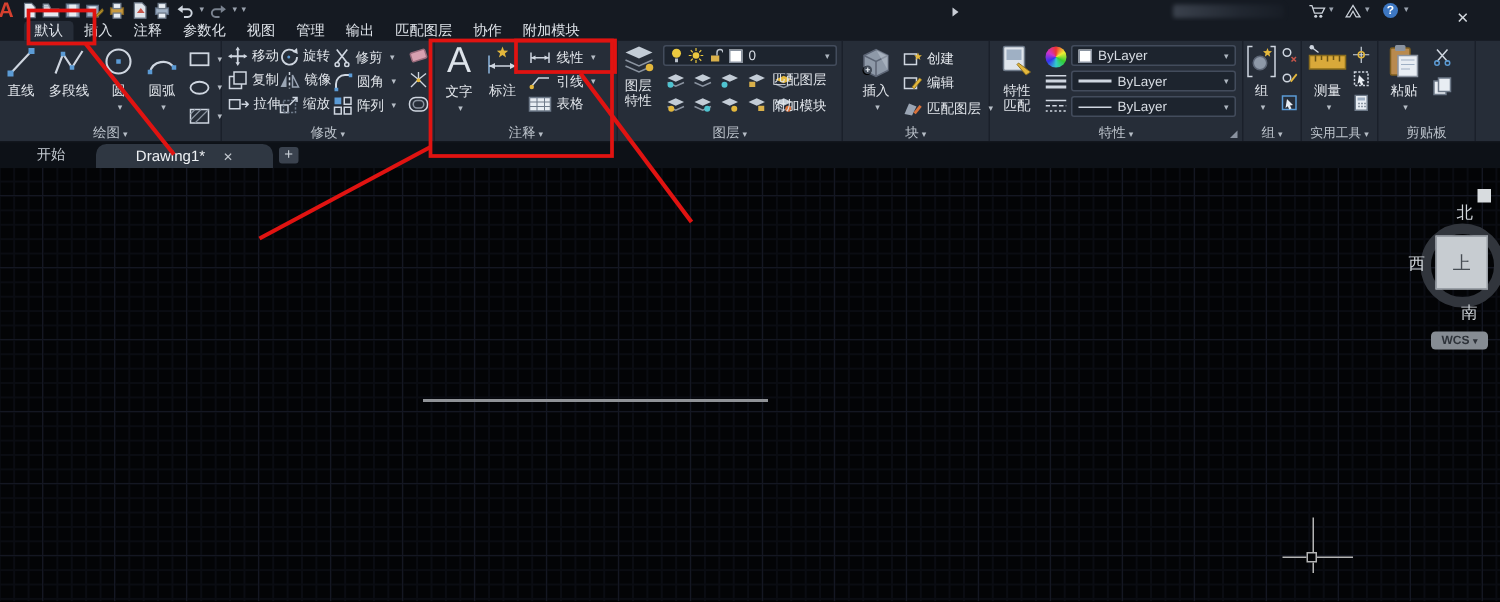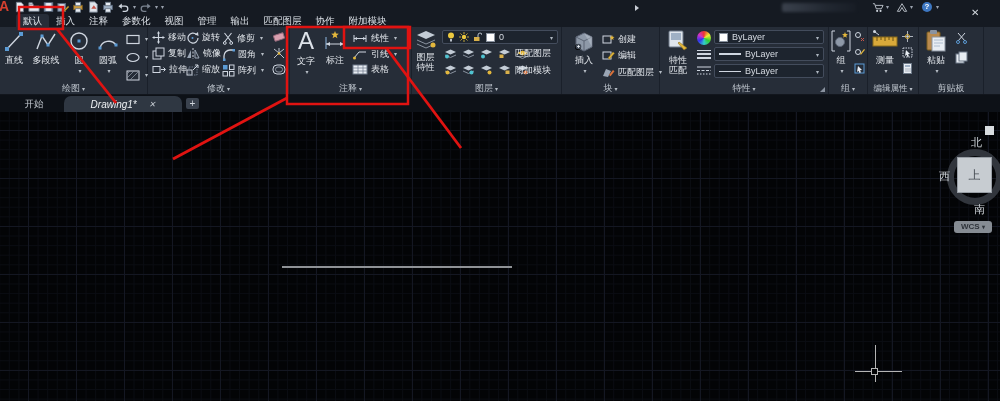--- a/index.html
+++ b/index.html
@@ -43,21 +43,21 @@
   .field .grow{flex:1;}
   .fcaret{font-size:6px;color:#aeb6c0;}
   .sw{width:9px;height:9px;background:#fff;border:1px solid #8a93a0;box-sizing:border-box;flex:none;}
   .lnsw{width:22px;height:2px;background:#cfd6e0;flex:none;}
   .launcher{position:absolute;right:3px;bottom:2px;width:0;height:0;
             border-left:5px solid transparent;border-bottom:5px solid #8a93a0;}
   
   .filetabs{left:0;top:95px;width:1000px;height:17px;background:#0d1117;}
   .ftab-start{left:8px;top:0;width:52px;height:17px;text-align:center;font-size:9.5px;line-height:17px;color:#c6ccd3;}
   .ftab-active{left:64px;top:1px;width:118px;height:16px;background:#2f3742;border-radius:7px 7px 0 0;
-               display:flex;align-items:center;justify-content:center;gap:12px;font-size:10px;color:#eef1f4;font-style:italic;}
+               display:flex;align-items:center;justify-content:center;gap:12px;font-size:10px;color:#eef1f4;}
   .ftab-close{font-size:8px;color:#c2c8cf;}
   .ftab-new{left:186px;top:3px;width:13px;height:11px;background:#3a424e;border-radius:2px;color:#cfd5dc;
             font-size:10px;line-height:11px;text-align:center;}
   
   .canvas{left:0;top:112px;width:1000px;height:289px;background-color:#030406;
     background-image:
       linear-gradient(#141722 1px,transparent 1px),linear-gradient(90deg,#141722 1px,transparent 1px),
       linear-gradient(#0a0c12 1px,transparent 1px),linear-gradient(90deg,#0a0c12 1px,transparent 1px);
     background-size:48px 48px,48px 48px,9.6px 9.6px,9.6px 9.6px;
     background-position:28px 18px,28px 18px,28px 18px,28px 18px;}
@@ -560,21 +560,21 @@
         <svg width="11" height="11" viewBox="0 0 11 11">
             <rect x="1" y="1" width="9" height="9" fill="none" stroke="#cfd6e0" stroke-dasharray="1.5 1"></rect>
             <path d="M4 3l4 4-2 .3 1 2-1.5.7-1-2.2L3 9z" fill="#e8edf3"></path>
           </svg>
         <svg width="11" height="11" viewBox="0 0 11 11">
             <rect x="1.5" y="0.5" width="8" height="10" fill="#e8edf3" stroke="#6e7a89"></rect>
             <rect x="3" y="2" width="5" height="2" fill="#9fb0c4"></rect>
             <path d="M3.5 6h1M5.5 6h1M7.5 6h1M3.5 8h1M5.5 8h1M7.5 8h1" stroke="#6e7a89"></path>
           </svg>
       </div>
-      <div class="plabel car" style="font-size:8.5px;"><span>编辑属性</span></div>
+      <div class="plabel car" style="font-size:8.5px;"><span>实用工具</span></div>
     </div>
 
     <div class="panel" style="left:919px;width:65px;">
       <div class="bigbtn" style="left:4px;top:2px;width:26px;">
         <svg width="22" height="24" viewBox="0 0 22 24">
             <rect x="2" y="3" width="13" height="18" rx="1" fill="#b98a4e" stroke="#7d5e1f"></rect>
             <rect x="5" y="1" width="7" height="4" rx="1" fill="#8a93a0"></rect>
             <rect x="7" y="8" width="13" height="14" fill="#e8edf3" stroke="#8a93a0"></rect>
             <path d="M9 11h9M9 14h9M9 17h6" stroke="#9fb0c4" stroke-width=".8"></path>
           </svg>

